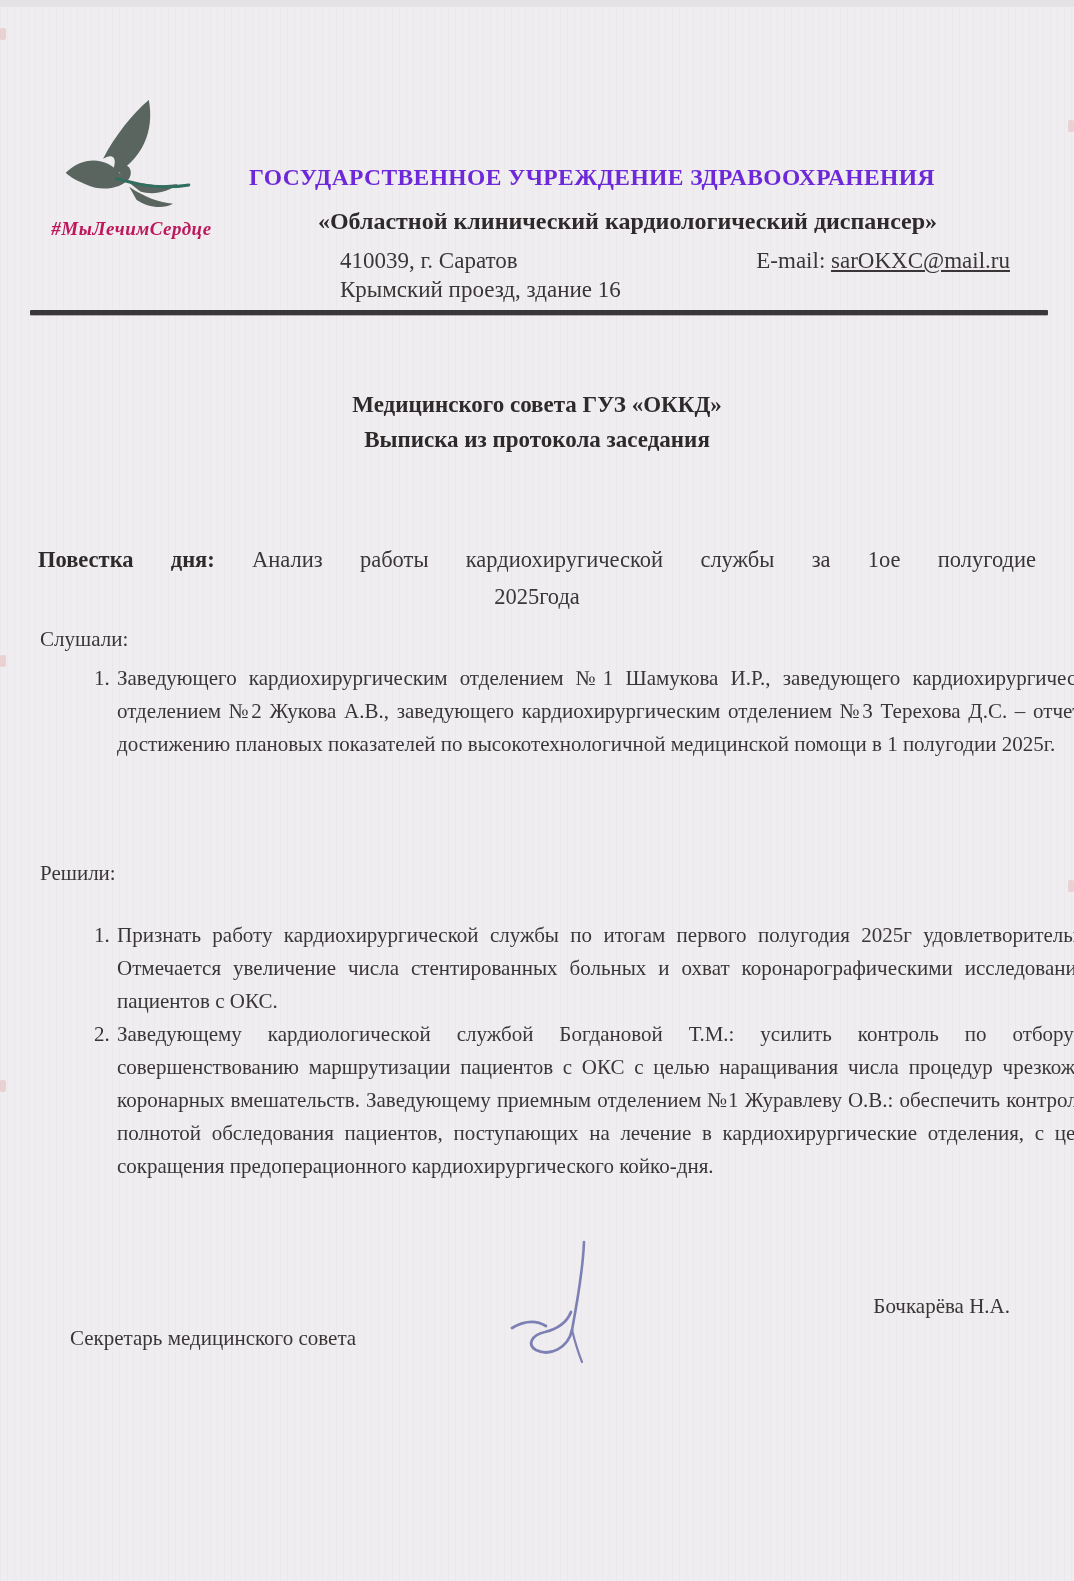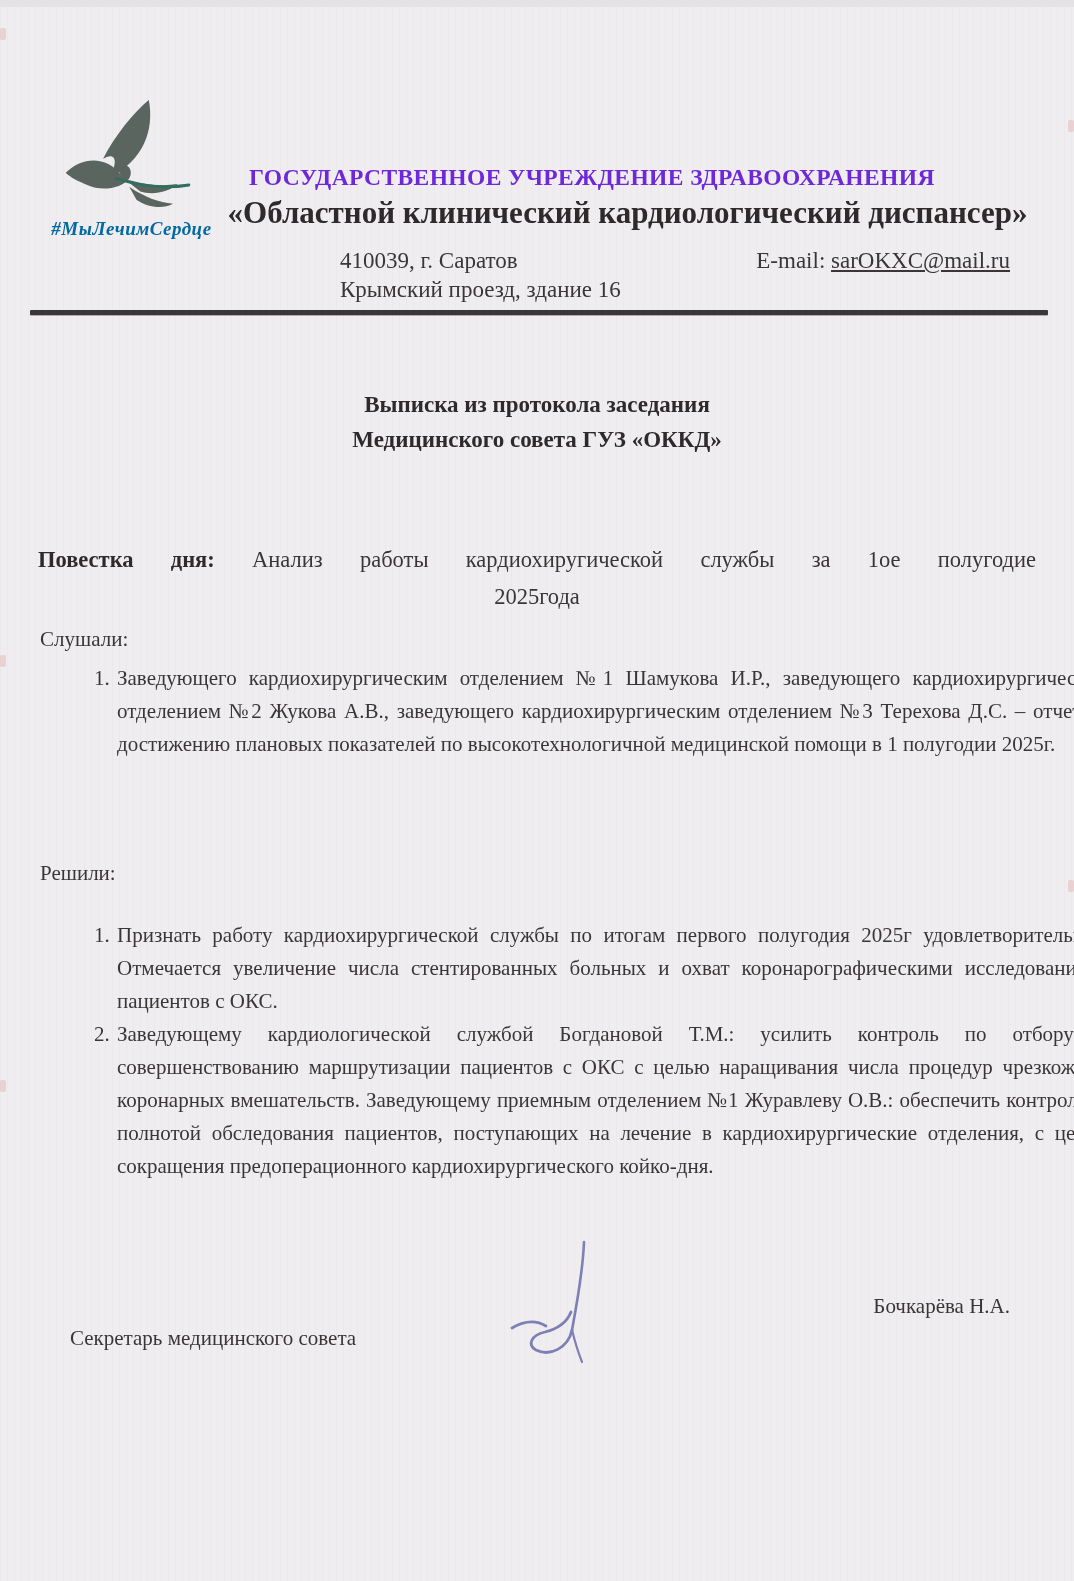--- a/index.html
+++ b/index.html
@@ -17,26 +17,26 @@
   }
   .top-band{position:absolute;top:0;left:0;width:100%;height:7px;background:#e4e2e4;}
   .edge-mark{position:absolute;width:6px;height:12px;background:#e3b9bd;opacity:.55;border-radius:2px;}
 
   
   .logo{position:absolute;left:44px;top:98px;width:175px;}
   .logo svg{display:block;margin-left:18px;}
   .logo-tagline{
     margin-top:2px;text-align:center;
     font-style:italic;font-weight:bold;
-    font-size:19px;color:#0369a1;letter-spacing:.5px;
+    font-size:19px;color:#be185d;letter-spacing:.5px;
     white-space:nowrap;
   }
   .org-block{position:absolute;left:205px;top:164px;width:845px;}
   .org-line1{font-size:23.5px;font-weight:bold;color:#6d28d9;letter-spacing:.4px;white-space:nowrap;margin-left:44px;}
-  .org-line2{margin-top:4px;text-align:center;font-size:31px;font-weight:bold;color:#2e2a2b;white-space:nowrap;}
+  .org-line2{margin-top:17px;text-align:center;font-size:24px;font-weight:bold;color:#2e2a2b;white-space:nowrap;}
   .contacts{
     position:absolute;left:340px;top:246px;width:670px;
     display:grid;grid-template-columns:1fr auto;column-gap:40px;
     font-size:23px;line-height:29px;
   }
   .contacts .col-left{text-align:left;}
   .contacts .col-right{text-align:right;}
   .email-underline{text-decoration:underline;}
 
   .rule{
@@ -117,22 +117,22 @@
     <div>Крымский проезд, здание 16</div>
   </div>
   <div class="col-right">
     <div><span>E-mail: </span><span class="email-underline">sarOKXC@mail.ru</span></div>
   </div>
 </div>
 
 <div class="rule"></div>
 
 <div class="doc-title">
+  <div>Медицинского совета ГУЗ «ОККД»</div>
   <div>Выписка из протокола заседания</div>
-  <div>Медицинского совета ГУЗ «ОККД»</div>
 </div>
 
 <div class="agenda">
   <div class="agenda-line1"><b>Повестка дня:</b><span> Анализ работы кардиохиругической службы за 1ое полугодие</span></div>
   <div class="agenda-line2">2025года</div>
 </div>
 
 <div class="section-heading heading-heard">Слушали:</div>
 <ol class="doc-list list-heard">
   <li>Заведующего кардиохирургическим отделением №1 Шамукова И.Р., заведующего кардиохирургическим отделением №2 Жукова А.В., заведующего кардиохирургическим отделением №3 Терехова Д.С. – отчет по достижению плановых показателей по высокотехнологичной медицинской помощи в 1 полугодии 2025г.</li>

